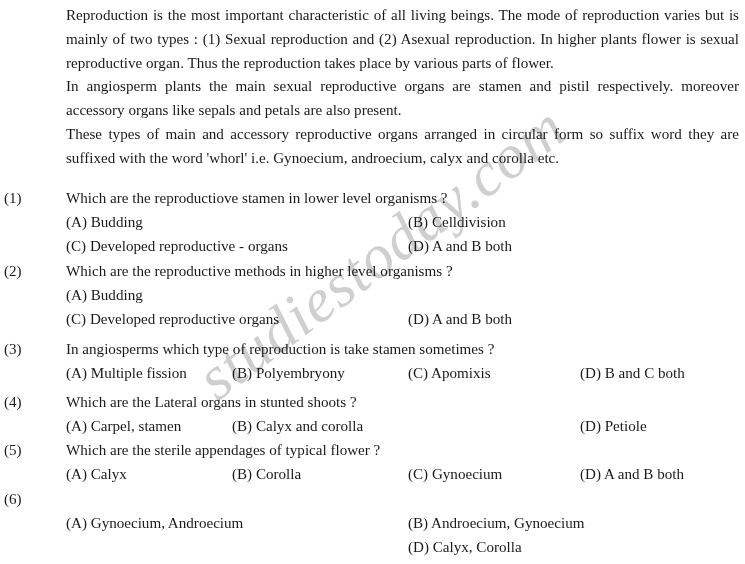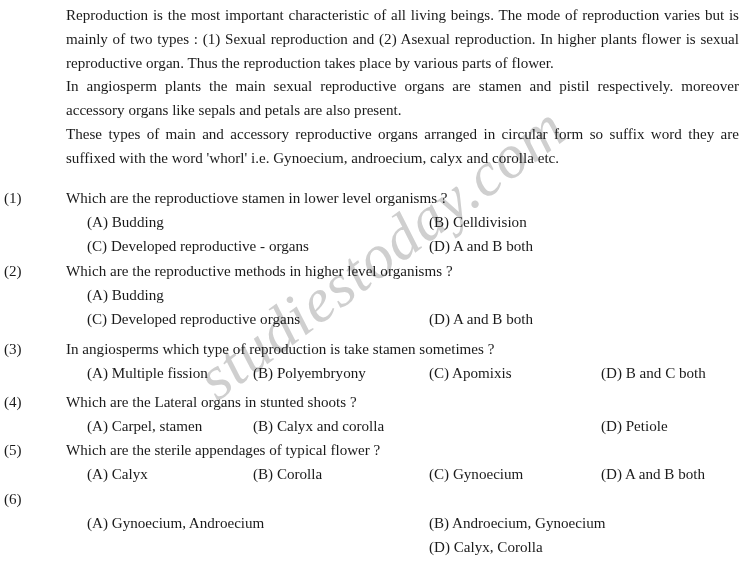--- a/index.html
+++ b/index.html
@@ -101,21 +101,20 @@
   .optrow {
     position: relative;
     height: 24px;
   }
   .opt {
     position: absolute;
     top: 0;
     font-size: 15.1px;
     line-height: 24px;
     white-space: nowrap;
-    margin-left: 21px;
   }
   
   .col-a { left: 66px; }
   .col-b { left: 408px; }
   
   .q4-a { left: 66px; }
   .q4-b { left: 232px; }
   .q4-c { left: 408px; }
   .q4-d { left: 580px; }
 </style>

